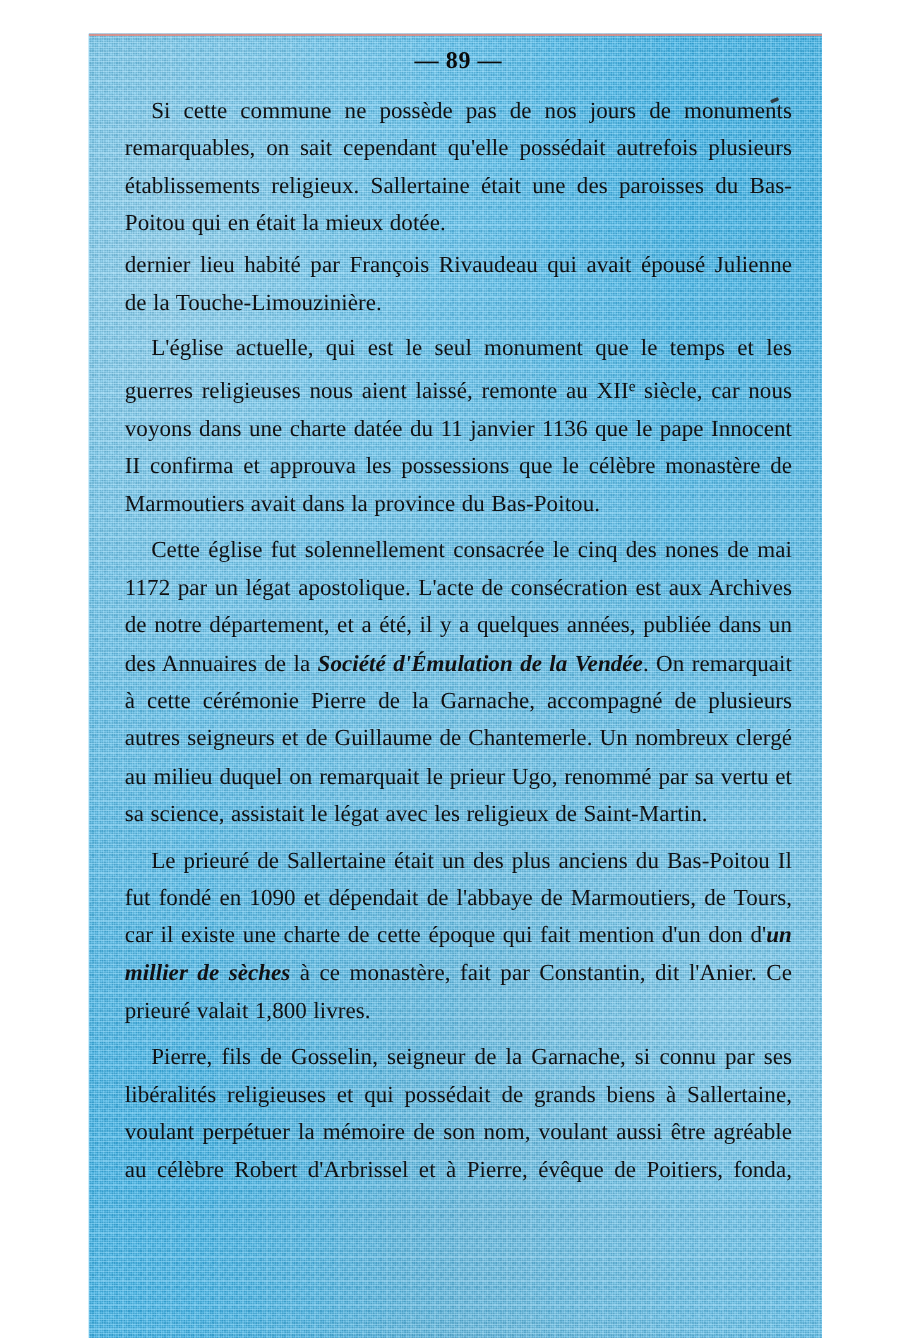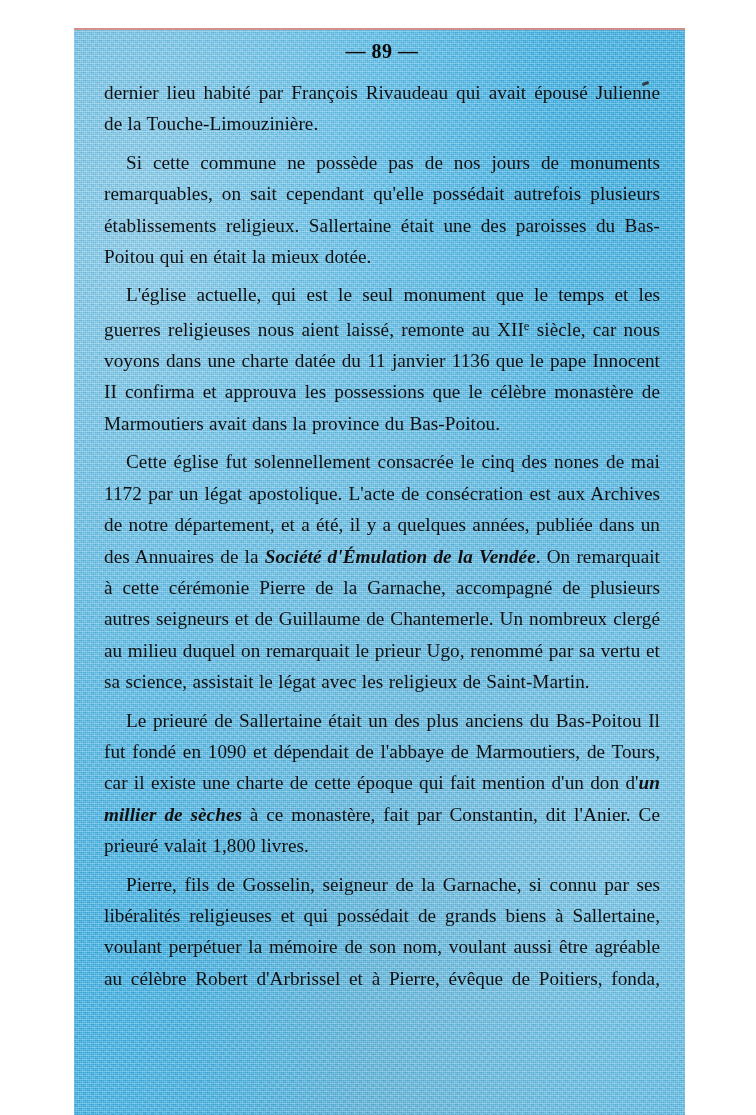--- a/index.html
+++ b/index.html
@@ -134,23 +134,23 @@
 
   <div id="paper-shade"></div>
   <div id="paper-texture"></div>
   <div id="top-rule"></div>
 
   <div id="ink-layer">
     <div id="text-column">
 
       <div id="folio">— 89 —</div>
 
+      <p class="body-par indent gap">Si cette commune ne possède pas de nos jours de monuments remarquables, on sait cependant qu'elle possédait autrefois plusieurs établissements religieux. Sallertaine était une des paroisses du Bas-Poitou qui en était la mieux dotée.</p>
+
       <p class="body-par">dernier lieu habité par François Rivaudeau qui avait épousé Julienne de la Touche-Limouzinière.</p>
-
-      <p class="body-par indent gap">Si cette commune ne possède pas de nos jours de monuments remarquables, on sait cependant qu'elle possédait autrefois plusieurs établissements religieux. Sallertaine était une des paroisses du Bas-Poitou qui en était la mieux dotée.</p>
 
       <p class="body-par indent gap"><span>L'église actuelle, qui est le seul monument que le temps et les guerres religieuses nous aient laissé, remonte au XII</span><sup class="ord">e</sup><span> siècle, car nous voyons dans une charte datée du 11 janvier 1136 que le pape Innocent II confirma et approuva les possessions que le célèbre monastère de Marmoutiers avait dans la province du Bas-Poitou.</span></p>
 
       <p class="body-par indent gap"><span>Cette église fut solennellement consacrée le cinq des nones de mai 1172 par un légat apostolique. L'acte de consécration est aux Archives de notre département, et a été, il y a quelques années, publiée dans un des Annuaires de la </span><i class="ital">Société d'Émulation de la Vendée</i><span>. On remarquait à cette cérémonie Pierre de la Garnache, accompagné de plusieurs autres seigneurs et de Guillaume de Chantemerle. Un nombreux clergé au milieu duquel on remarquait le prieur Ugo, renommé par sa vertu et sa science, assistait le légat avec les religieux de Saint-Martin.</span></p>
 
       <p class="body-par indent gap"><span>Le prieuré de Sallertaine était un des plus anciens du Bas-Poitou Il fut fondé en 1090 et dépendait de l'abbaye de Marmoutiers, de Tours, car il existe une charte de cette époque qui fait mention d'un don d'</span><i class="ital">un millier de sèches</i><span> à ce monastère, fait par Constantin, dit l'Anier. Ce prieuré valait 1,800 livres.</span></p>
 
       <p class="body-par indent gap runon">Pierre, fils de Gosselin, seigneur de la Garnache, si connu par ses libéralités religieuses et qui possédait de grands biens à Sallertaine, voulant perpétuer la mémoire de son nom, voulant aussi être agréable au célèbre Robert d'Arbrissel et à Pierre, évêque de Poitiers, fonda,</p>
 
     </div>

